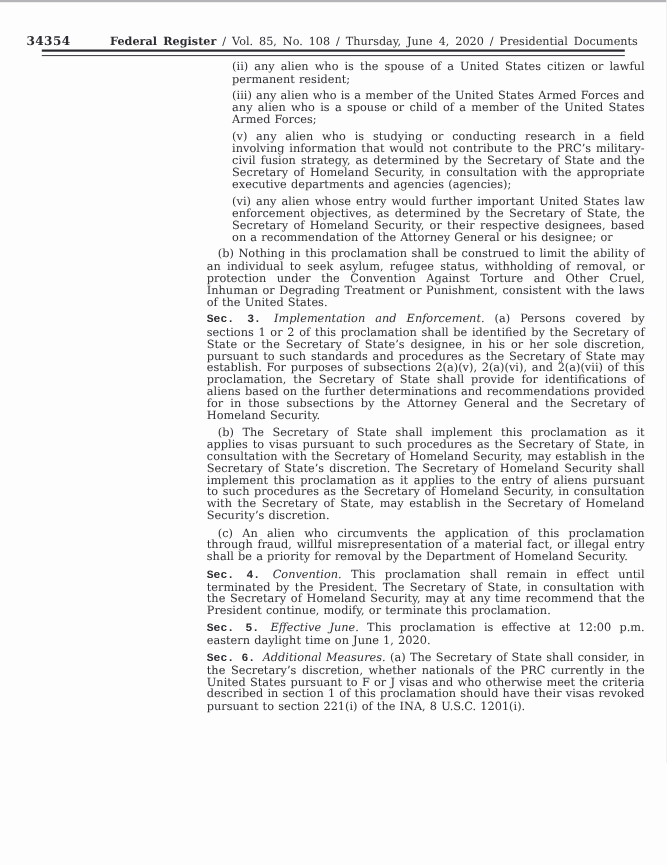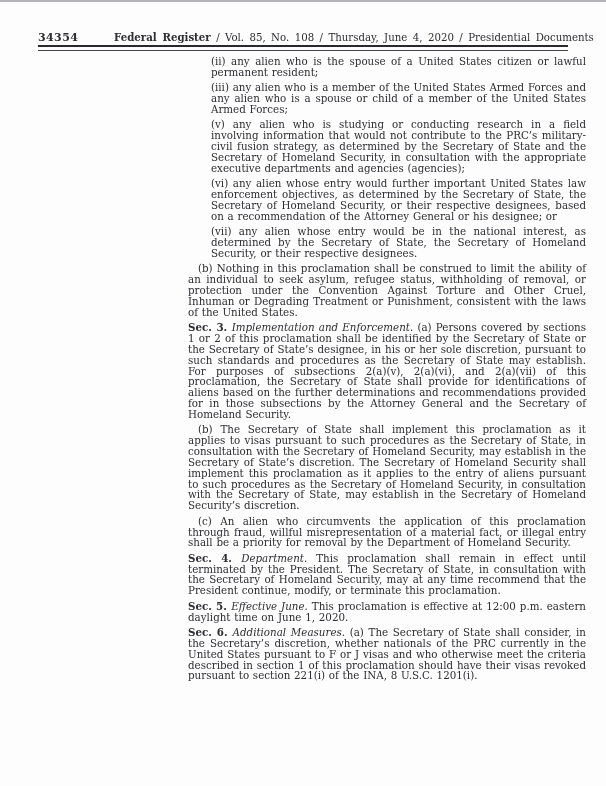--- a/index.html
+++ b/index.html
@@ -11,21 +11,21 @@
     overflow:hidden;
     font-family:"DejaVu Serif", serif;
     color:#2d2d33;
   }
   .top-edge {
     position:absolute; top:0; left:0;
     width:100%; height:2px;
     background:#b3b3b8;
   }
   .header-row {
-    position:absolute; top:26px; left:38px; right:0;
+    position:absolute; top:26px; left:24px; right:0;
     white-space:nowrap;
   }
   .pagenum {
     display:inline-block;
     width:71px;
     font-weight:bold;
     font-size:11px;
     letter-spacing:0.4px;
     vertical-align:baseline;
   }
@@ -49,43 +49,42 @@
   .body-text p {
     margin:0 0 4.6px 0;
     font-size:10.3px;
     line-height:10.85px;
     text-align:justify;
     word-spacing:0.5px;
   }
   .body-text p.sub { margin-left:23px; }
   .body-text p.ind { text-indent:10px; }
   .body-text p.section { text-indent:0; }
-  .body-text b { font-weight:bold; }
+  .body-text b { font-weight:bold;font-family:Liberation Mono, monospace; }
   .body-text i { }
 </style>
 </head>
 <body>
 
 <div class="sheet">
   <div class="top-edge"></div>
 
   <header class="header-row">
     <span class="pagenum">34354</span>
     <span class="header-title"><span class="journal">Federal Register</span> <span>/ Vol. 85, No. 108 / Thursday, June 4, 2020 / Presidential Documents</span></span>
   </header>
 
   <div class="double-rule"></div>
 
   <main class="body-text">
       <p class="para sub">(ii) any alien who is the spouse of a United States citizen or lawful permanent resident;</p>
       <p class="para sub">(iii) any alien who is a member of the United States Armed Forces and any alien who is a spouse or child of a member of the United States Armed Forces;</p>
       <p class="para sub">(v) any alien who is studying or conducting research in a field involving information that would not contribute to the PRC’s military-civil fusion strategy, as determined by the Secretary of State and the Secretary of Homeland Security, in consultation with the appropriate executive departments and agencies (agencies);</p>
       <p class="para sub">(vi) any alien whose entry would further important United States law enforcement objectives, as determined by the Secretary of State, the Secretary of Homeland Security, or their respective designees, based on a recommendation of the Attorney General or his designee; or</p>
-      <p class="para sub">(vii) any alien whose entry would be in the national interest, as determined by the Secretary of State, the Secretary of Homeland Security, or their respective designees.</p>
       <p class="para ind">(b) Nothing in this proclamation shall be construed to limit the ability of an individual to seek asylum, refugee status, withholding of removal, or protection under the Convention Against Torture and Other Cruel, Inhuman or Degrading Treatment or Punishment, consistent with the laws of the United States.</p>
       <p class="para section"><b>Sec. 3. </b><i>Implementation and Enforcement. </i>(a) Persons covered by sections 1 or 2 of this proclamation shall be identified by the Secretary of State or the Secretary of State’s designee, in his or her sole discretion, pursuant to such standards and procedures as the Secretary of State may establish. For purposes of subsections 2(a)(v), 2(a)(vi), and 2(a)(vii) of this proclamation, the Secretary of State shall provide for identifications of aliens based on the further determinations and recommendations provided for in those subsections by the Attorney General and the Secretary of Homeland Security.</p>
       <p class="para ind">(b) The Secretary of State shall implement this proclamation as it applies to visas pursuant to such procedures as the Secretary of State, in consultation with the Secretary of Homeland Security, may establish in the Secretary of State’s discretion. The Secretary of Homeland Security shall implement this proclamation as it applies to the entry of aliens pursuant to such procedures as the Secretary of Homeland Security, in consultation with the Secretary of State, may establish in the Secretary of Homeland Security’s discretion.</p>
       <p class="para ind">(c) An alien who circumvents the application of this proclamation through fraud, willful misrepresentation of a material fact, or illegal entry shall be a priority for removal by the Department of Homeland Security.</p>
-      <p class="para section"><b>Sec. 4. </b><i>Department. </i>This proclamation shall remain in effect until terminated by the President. The Secretary of State, in consultation with the Secretary of Homeland Security, may at any time recommend that the President continue, modify, or terminate this proclamation.</p>
+      <p class="para section"><b>Sec. 4. </b><i>Convention. </i>This proclamation shall remain in effect until terminated by the President. The Secretary of State, in consultation with the Secretary of Homeland Security, may at any time recommend that the President continue, modify, or terminate this proclamation.</p>
       <p class="para section"><b>Sec. 5. </b><i>Effective June. </i>This proclamation is effective at 12:00 p.m. eastern daylight time on June 1, 2020.</p>
       <p class="para section"><b>Sec. 6. </b><i>Additional Measures. </i>(a) The Secretary of State shall consider, in the Secretary’s discretion, whether nationals of the PRC currently in the United States pursuant to F or J visas and who otherwise meet the criteria described in section 1 of this proclamation should have their visas revoked pursuant to section 221(i) of the INA, 8 U.S.C. 1201(i).</p>
     </main>
 </div>
 
 </body></html>

